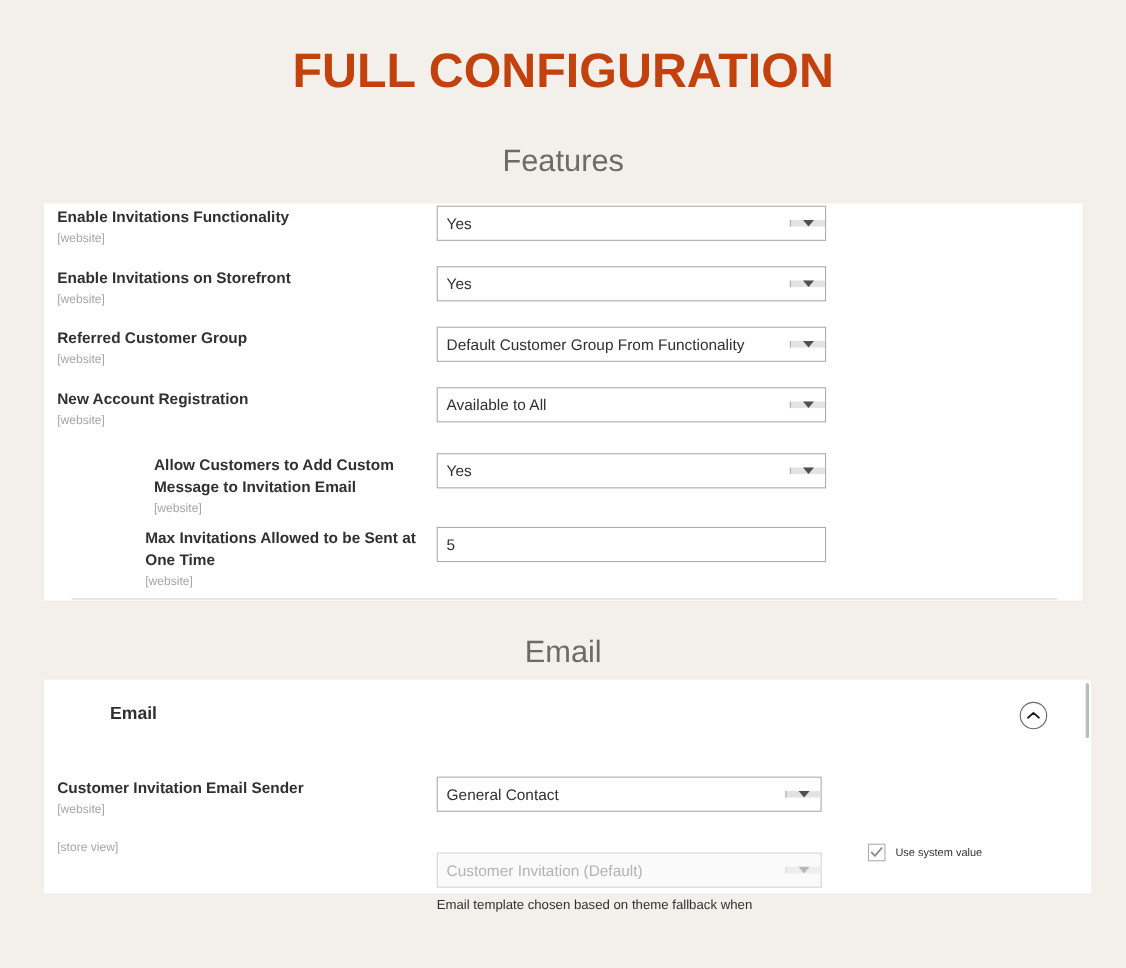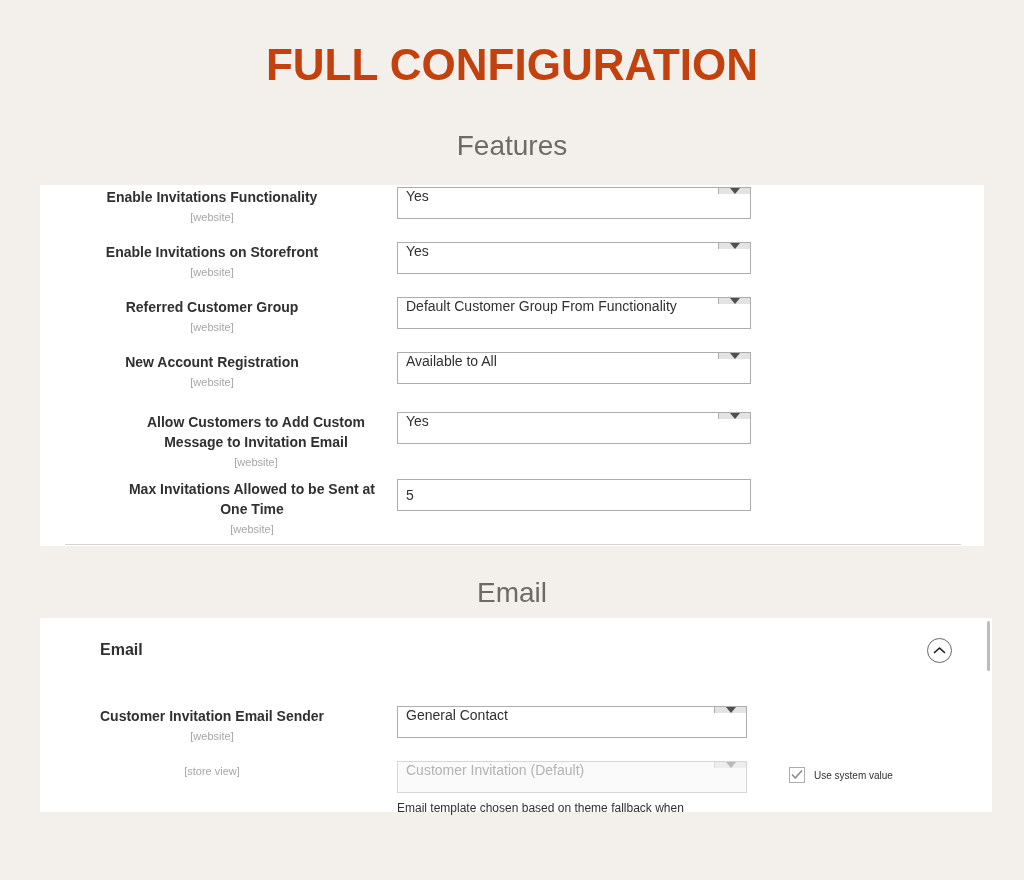--- a/index.html
+++ b/index.html
@@ -82,23 +82,23 @@
 
   
   .field-row {
     position: absolute;
     left: 0;
     width: 100%;
     height: 0;
   }
   .field-label-wrap {
     position: absolute;
-    left: 0;
+    left: 12px;
     width: 344px;
-    text-align: center;
+    text-align: left;
   }
   .field-label {
     font-size: 14px;
     font-weight: bold;
     color: #303030;
     line-height: 20px;
     display: block;
   }
   .field-scope {
     font-size: 11px;
@@ -112,21 +112,21 @@
     left: 357px;
   }
 
   
   .select {
     position: relative;
     height: 32px;
     border: 1px solid #adadad;
     background: #ffffff;
     display: flex;
-    align-items: flex-start;
+    align-items: center;
     cursor: pointer;
   }
   .select-value {
     flex: 1 1 auto;
     display: flex;
     align-items: center;
     padding-left: 8px;
     font-size: 14px;
     color: #303030;
     overflow: hidden;
@@ -336,21 +336,21 @@
               <i></i>
             </span>
         </div>
       </div>
     </div>
 
     <div class="field-row" style="top:141px;">
       <div class="field-label-wrap" style="top:2px;">
         <span class="field-scope">[store view]</span>
       </div>
-      <div class="field-control" style="top:2px; width:350px;">
+      <div class="field-control" style="top:16px; width:350px;">
         <div class="select disabled">
           <span class="select-value">Customer Invitation (Default)</span>
           <span class="select-arrow">
               <i></i>
             </span>
         </div>
         <div class="field-note">Email template chosen based on theme fallback when</div>
       </div>
       <div class="sysvalue" style="left:749px; top:8px;">
         <span class="box">

